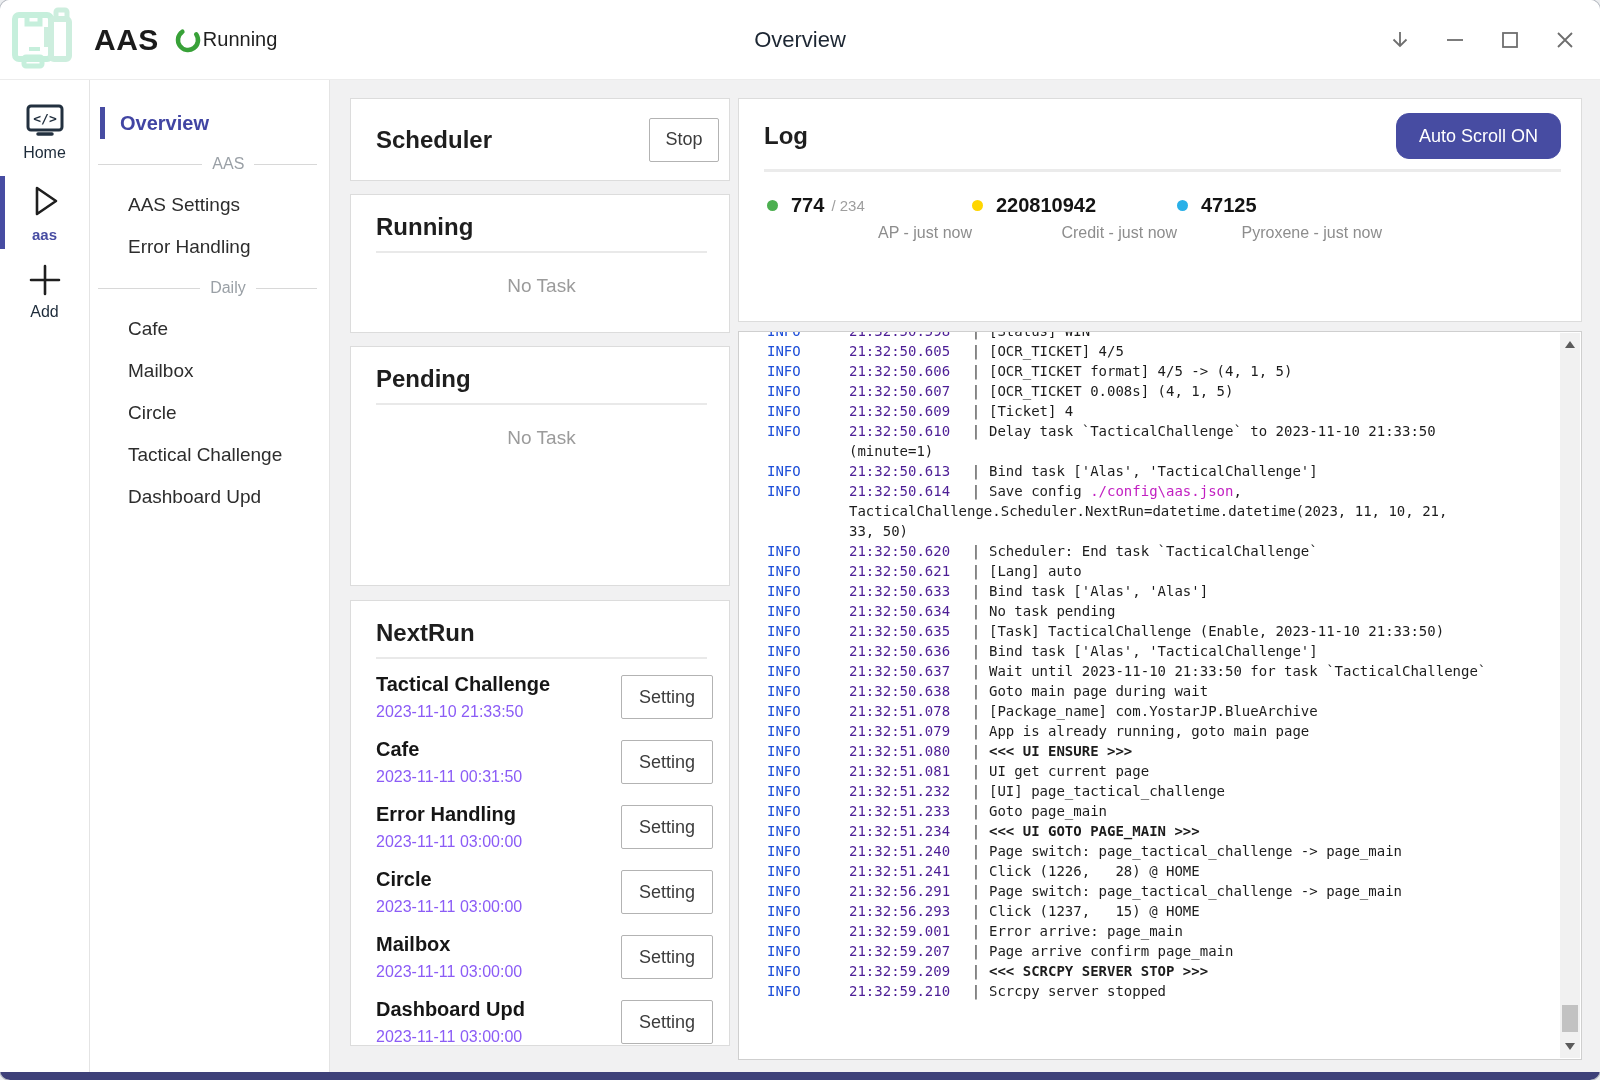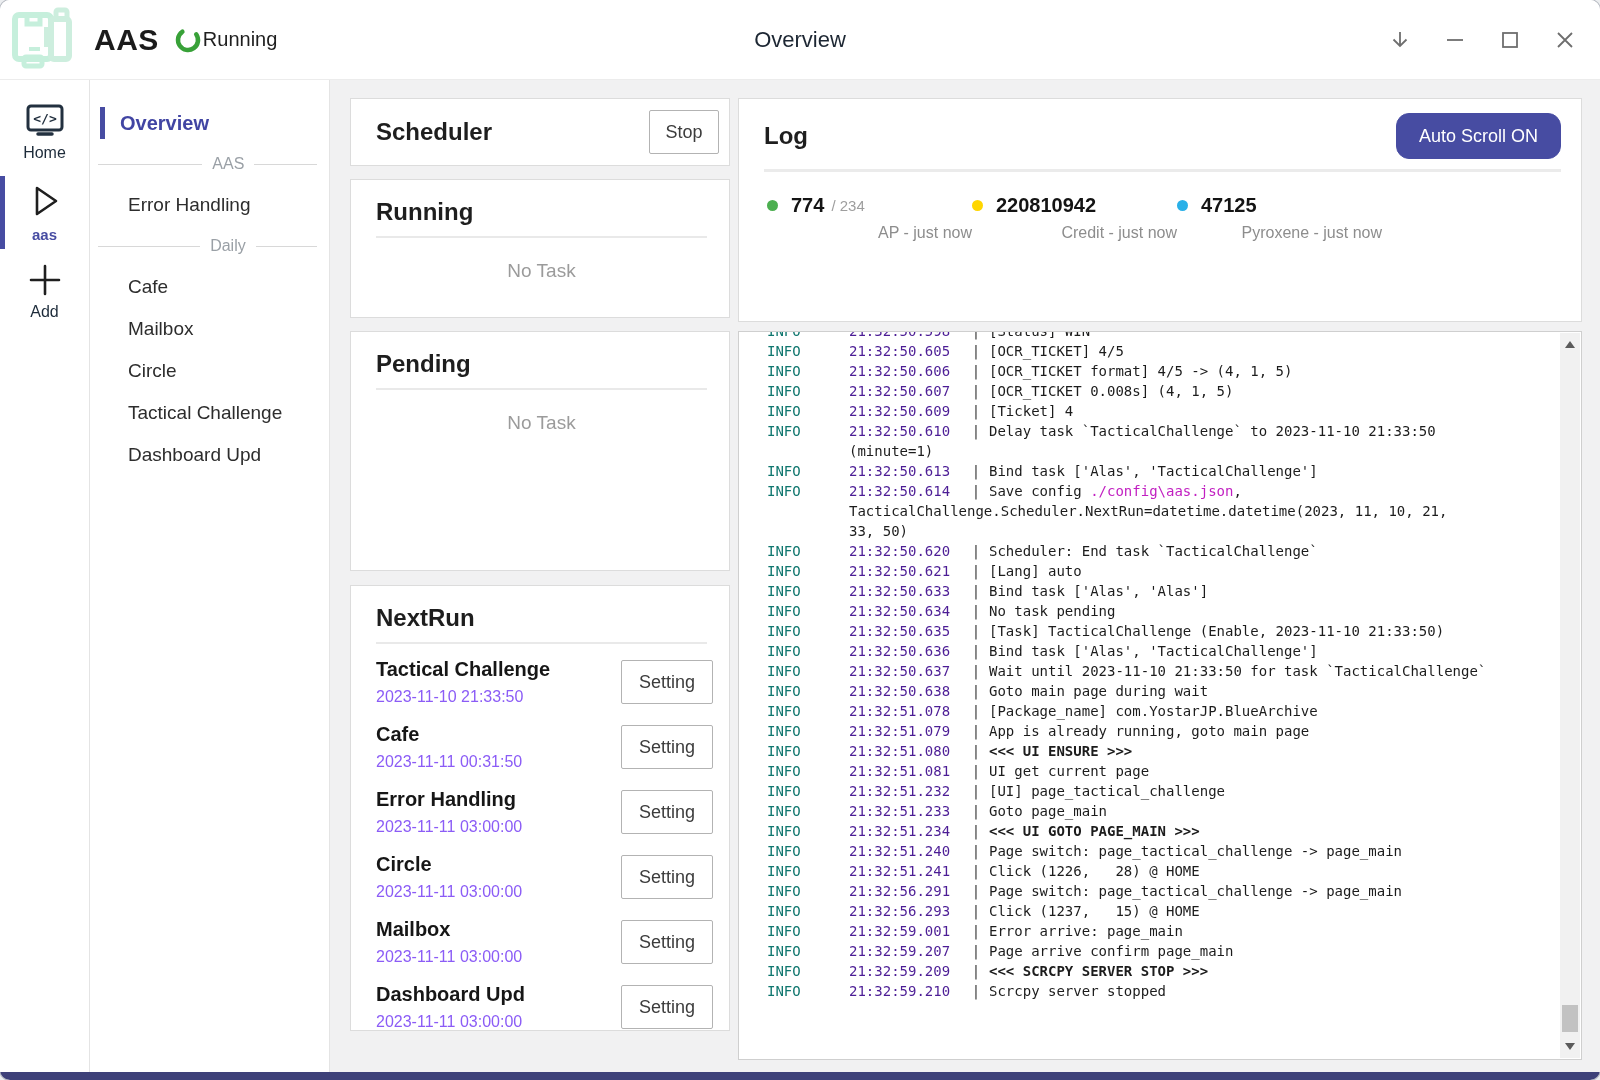--- a/index.html
+++ b/index.html
@@ -51,21 +51,21 @@
   .main { flex:1; background:#f1f1f2; padding:18px 18px 12px 20px; display:flex; gap:8px; min-width:0; }
   .col-left { flex:0 0 380px; width:380px; display:flex; flex-direction:column; }
   .col-right { flex:1; display:flex; flex-direction:column; min-width:0; }
 
   .card { background:#fff; border:1px solid #dcdcdc; }
   .card-title { font-size:24px; font-weight:bold; color:#1e1e1e; }
 
   .btn { background:#fff; border:1px solid #b3b3b3; border-radius:2px; color:#3c3c3c;
          font-size:18px; font-family:inherit; cursor:pointer; }
 
-  .scheduler-card { height:68px; margin-bottom:13px; display:flex; align-items:center;
+  .scheduler-card { height:83px; margin-bottom:13px; display:flex; align-items:center;
                     justify-content:space-between; padding:0 10px 0 25px; }
   .stop-btn { width:70px; height:44px; }
 
   .running-card { height:139px; margin-bottom:13px; padding:18px 22px 0 25px; }
   .pending-card { height:240px; margin-bottom:14px; padding:18px 22px 0 25px; }
   .card-head { padding-bottom:10px; border-bottom:2px solid #e9e9e9; }
   .no-task { text-align:center; color:#9b9b9b; font-size:19px; margin-top:22px; }
 
   .waiting-card { height:446px; padding:18px 16px 0 25px; }
   .waiting-card .card-head { margin-right:6px; }
@@ -88,21 +88,21 @@
   .dot { width:11px; height:11px; border-radius:50%; margin-right:13px; flex:0 0 auto; }
   .stat-value { font-size:20px; font-weight:bold; color:#141414; }
   .stat-suffix { font-size:15px; color:#9e9e9e; margin-left:7px; }
   .stat-label { font-size:16px; color:#8d8d8d; margin-top:7px; padding-left:24px; }
 
   .log-box { flex:1; position:relative; border:1px solid #cfcfcf; background:#fff; overflow:hidden; }
   .log-lines { position:absolute; left:0; top:-11px; right:24px; padding-left:28px;
                font-family:"DejaVu Sans Mono",monospace; font-size:14px; line-height:20px;
                color:#1c1c1c; }
   .log-row { display:flex; white-space:pre; }
-  .log-row .lvl { width:82px; color:#0f766e; flex:0 0 auto; }
+  .log-row .lvl { width:82px; color:#1d4ed8; flex:0 0 auto; }
   .log-row .time { width:114px; color:#4c1d95; flex:0 0 auto; }
   .log-row .pipe { width:26px; text-align:center; color:#3a3a3a; flex:0 0 auto; }
   .log-row .msg { white-space:pre; }
   .log-row.cont { padding-left:82px; }
   .c-path { color:#c11fc1; }
   .c-b { font-weight:bold; }
 
   .sbar { position:absolute; top:1px; bottom:1px; right:1px; width:20px; background:#f1f1f1; }
   .sb-up { position:absolute; top:8px; left:5px; width:0; height:0;
            border-left:5px solid transparent; border-right:5px solid transparent;
@@ -188,20 +188,21 @@
         </div>
       </nav>
 
     <nav class="menubar" id="sidebar-menu">
         <div class="menu-item selected">Overview</div>
         <div class="menu-divider">
           <span class="line l"></span>
           <span>AAS</span>
           <span class="line r"></span>
         </div>
+        <div class="menu-item">AAS Settings</div>
         <div class="menu-item">Error Handling</div>
         <div class="menu-divider">
           <span class="line l"></span>
           <span>Daily</span>
           <span class="line r"></span>
         </div>
         <div class="menu-item">Cafe</div>
         <div class="menu-item">Mailbox</div>
         <div class="menu-item">Circle</div>
         <div class="menu-item">Tactical Challenge</div>

